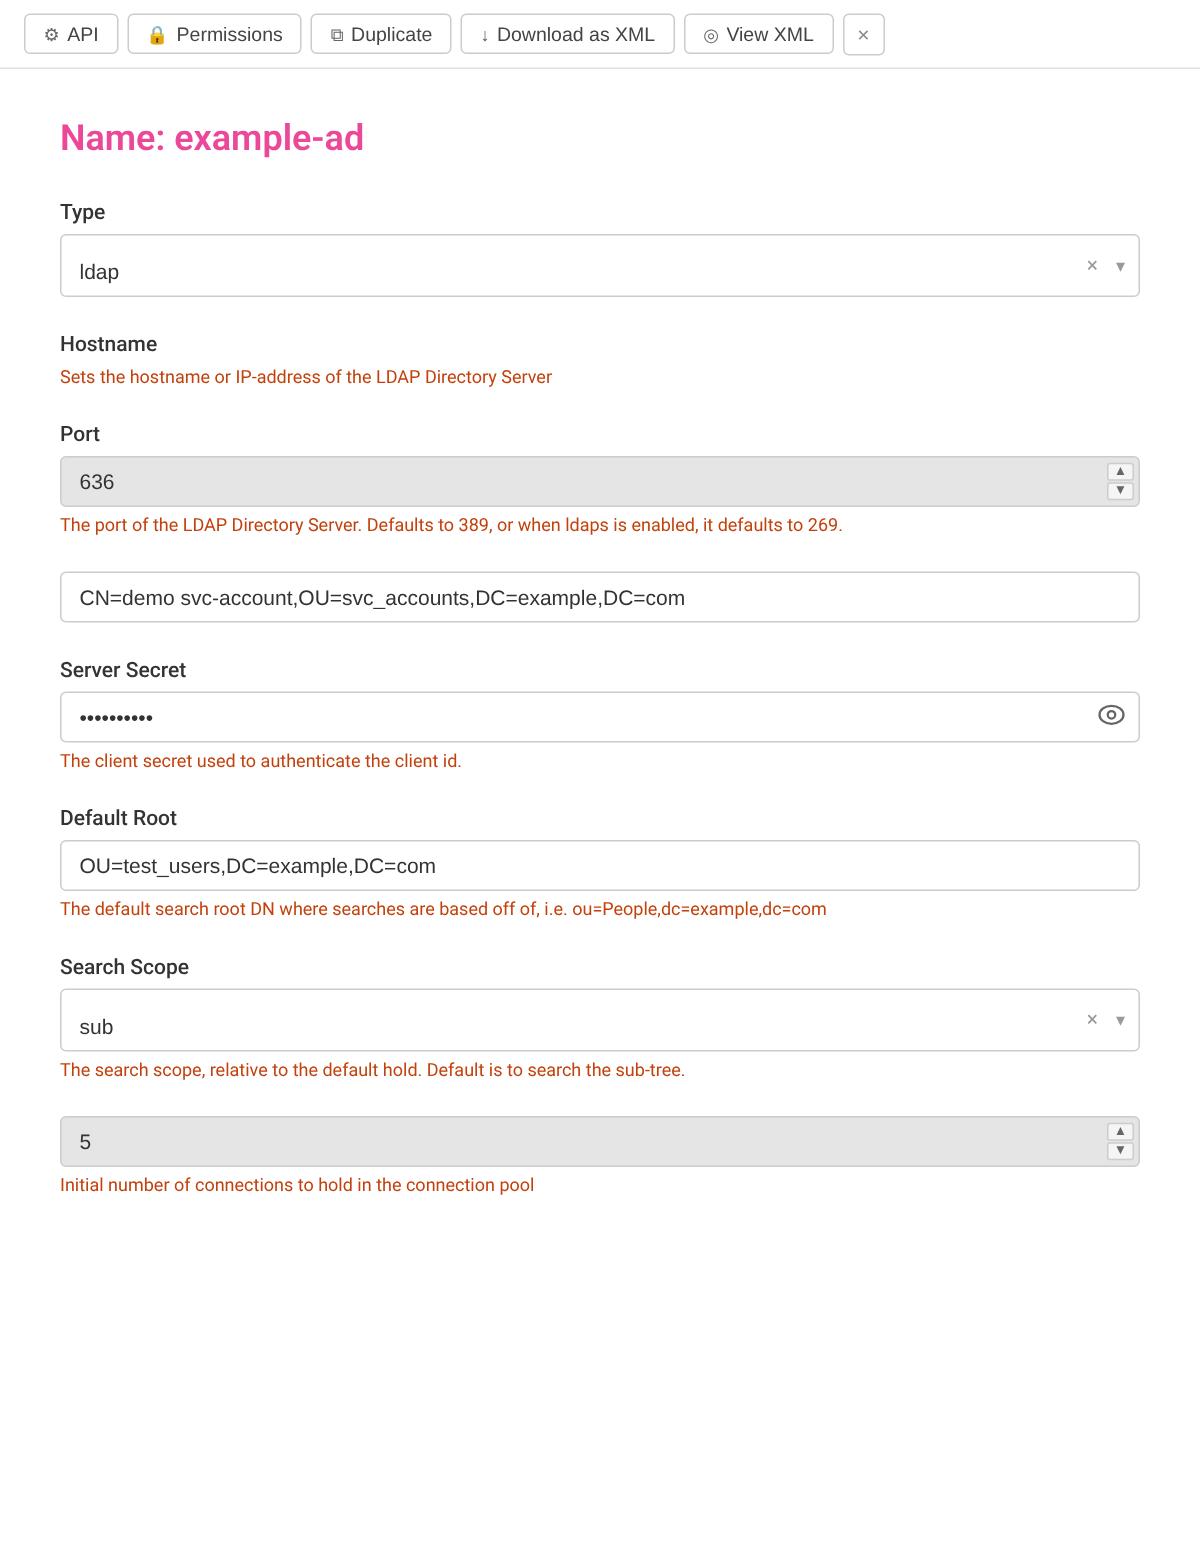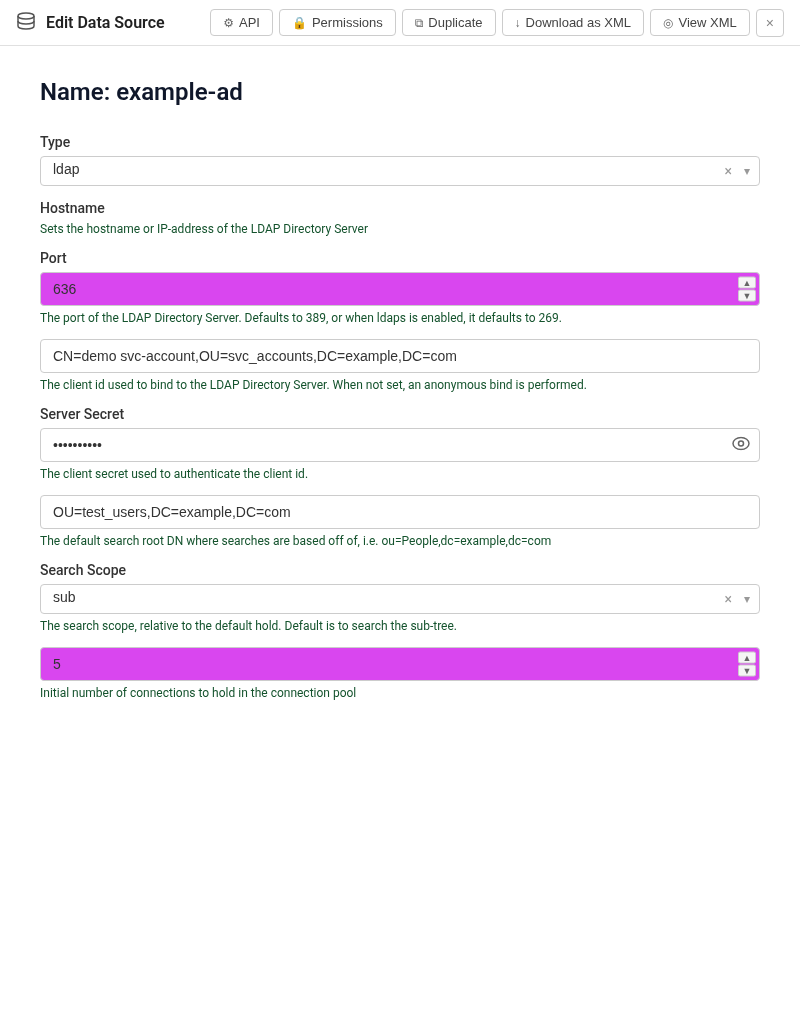--- a/index.html
+++ b/index.html
@@ -68,26 +68,26 @@
 
     
     .main {
       padding: 32px 40px 40px 40px;
       max-width: 800px;
     }
 
     .page-title {
       font-size: 24px;
       font-weight: 600;
-      color: #0f172a;
+      color: #ec4899;
       margin-bottom: 28px;
     }
 
     .form-group {
-      margin-bottom: 14px;
+      margin-bottom: 24px;
     }
 
     .form-label {
       display: block;
       font-size: 14px;
       font-weight: 500;
       color: #333;
       margin-bottom: 6px;
     }
 
@@ -97,31 +97,31 @@
       border: 1px solid #ccc;
       border-radius: 4px;
       font-size: 14px;
       color: #333;
       background: #fff;
       outline: none;
     }
 
     .form-hint {
       font-size: 12px;
-      color: #14532d;
+      color: #c2410c;
       margin-top: 5px;
     }
 
     .select-wrapper {
       position: relative;
       width: 100%;
     }
     .select-wrapper select {
       width: 100%;
-      padding: 4px 36px 8px 12px;
+      padding: 16px 36px 8px 12px;
       border: 1px solid #ccc;
       border-radius: 4px;
       font-size: 14px;
       color: #333;
       background: #fff;
       appearance: none;
       outline: none;
       cursor: pointer;
     }
     .select-clear {
@@ -148,21 +148,21 @@
       position: relative;
       width: 100%;
     }
     .number-input-wrapper input[type="number"] {
       width: 100%;
       padding: 8px 28px 8px 12px;
       border: 1px solid #ccc;
       border-radius: 4px;
       font-size: 14px;
       color: #333;
-      background: #d946ef;
+      background: #e5e5e5;
       outline: none;
       -moz-appearance: textfield;
     }
     .number-input-wrapper input[type="number"]::-webkit-inner-spin-button,
     .number-input-wrapper input[type="number"]::-webkit-outer-spin-button {
       opacity: 0;
     }
     .number-spinners {
       position: absolute;
       right: 4px;
@@ -208,30 +208,20 @@
       transform: translateY(-50%);
       cursor: pointer;
       color: #666;
       font-size: 16px;
     }
   </style>
 </head>
 <body>
 
 <div class="header">
-  <div class="header-left">
-    <span class="header-icon">
-      <svg width="20" height="20" viewBox="0 0 20 20" fill="none" xmlns="http://www.w3.org/2000/svg">
-        <ellipse cx="10" cy="5" rx="8" ry="3" stroke="#555" stroke-width="1.5" fill="none"></ellipse>
-        <path d="M2 5v5c0 1.657 3.582 3 8 3s8-1.343 8-3V5" stroke="#555" stroke-width="1.5" fill="none"></path>
-        <path d="M2 10v5c0 1.657 3.582 3 8 3s8-1.343 8-3v-5" stroke="#555" stroke-width="1.5" fill="none"></path>
-      </svg>
-    </span>
-    <span class="header-title">Edit Data Source</span>
-  </div>
   <div class="header-buttons">
     <button class="btn">
       <span class="btn-icon">⚙</span>
       <span>API</span>
     </button>
     <button class="btn">
       <span class="btn-icon">🔒</span>
       <span>Permissions</span>
     </button>
     <button class="btn">
@@ -279,38 +269,38 @@
       <div class="number-spinners">
         <div class="spinner-btn">▲</div>
         <div class="spinner-btn">▼</div>
       </div>
     </div>
     <p class="form-hint">The port of the LDAP Directory Server. Defaults to 389, or when ldaps is enabled, it defaults to 269.</p>
   </div>
 
   <div class="form-group">
     <input class="form-input" type="text" value="CN=demo svc-account,OU=svc_accounts,DC=example,DC=com" style="">
-    <p class="form-hint">The client id used to bind to the LDAP Directory Server. When not set, an anonymous bind is performed.</p>
   </div>
 
   <div class="form-group">
     <label class="form-label">Server Secret</label>
     <div class="password-wrapper">
       <input type="password" value="secretpass" style="">
       <span class="password-toggle">
         <svg width="18" height="14" viewBox="0 0 18 14" fill="none" xmlns="http://www.w3.org/2000/svg">
           <ellipse cx="9" cy="7" rx="8" ry="6" stroke="#666" stroke-width="1.5" fill="none"></ellipse>
           <circle cx="9" cy="7" r="2.5" stroke="#666" stroke-width="1.5" fill="none"></circle>
         </svg>
       </span>
     </div>
     <p class="form-hint">The client secret used to authenticate the client id.</p>
   </div>
 
   <div class="form-group">
+    <label class="form-label">Default Root</label>
     <input class="form-input" type="text" value="OU=test_users,DC=example,DC=com" style="">
     <p class="form-hint">The default search root DN where searches are based off of, i.e. ou=People,dc=example,dc=com</p>
   </div>
 
   <div class="form-group">
     <label class="form-label">Search Scope</label>
     <div class="select-wrapper">
       <select>
         <option value="sub">sub</option>
         <option value="one">one</option>

